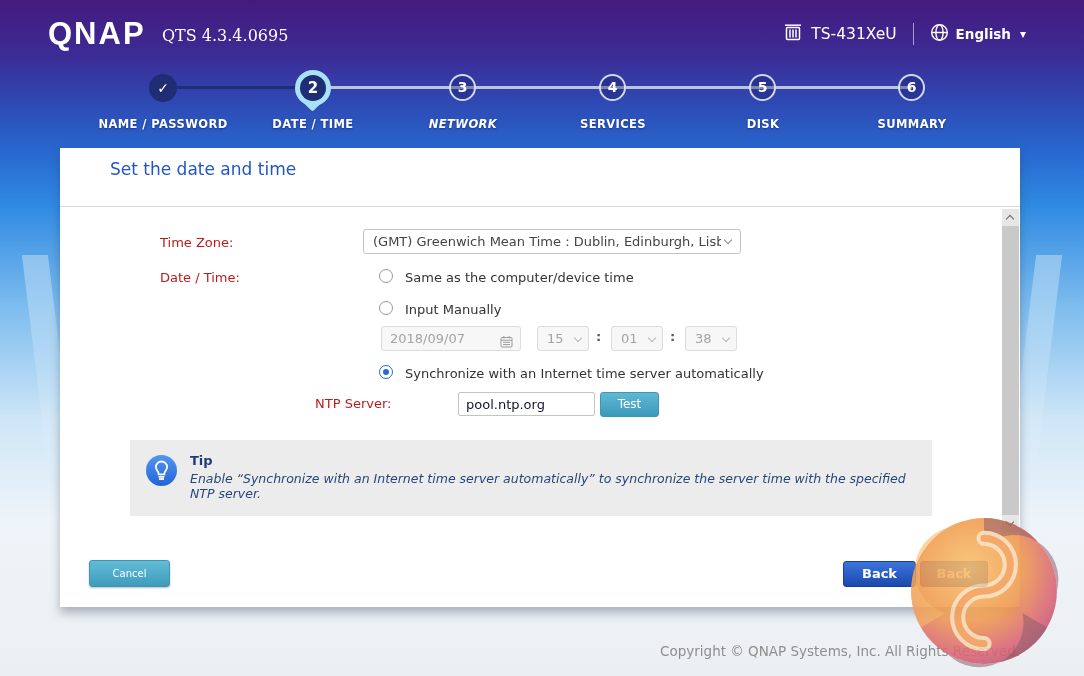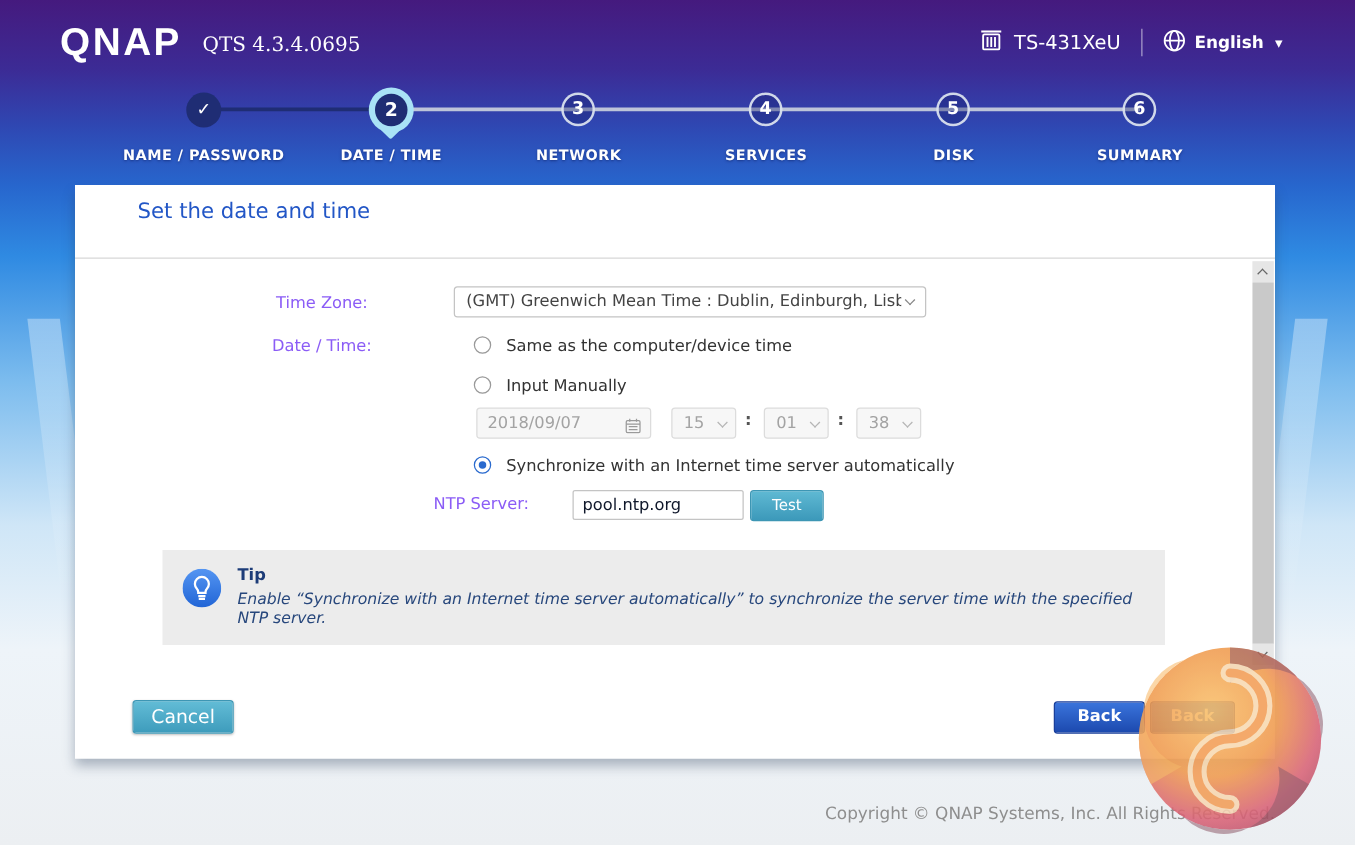--- a/index.html
+++ b/index.html
@@ -31,28 +31,28 @@
   .connector.done { left:163px; width:150px; background:#1f2d74; }
   .connector.todo { left:313px; width:599px; background:#ccd3de; opacity:.9; }
   .step-circle { position:absolute; border-radius:50%; text-align:center; color:#fff; font-weight:bold; }
   .step-done { left:149px; top:74px; width:28px; height:28px; background:#1f2d74; font-size:14px; line-height:28px; }
   .step-pin-outer { left:295px; top:70px; width:36px; height:36px; background:#a9e2f6; z-index:2; }
   .step-pin-point { position:absolute; left:306px; top:96px; width:13px; height:13px; background:#a9e2f6; transform:rotate(45deg); border-radius:2px; z-index:1; }
   .step-pin-inner { left:300px; top:75px; width:26px; height:26px; background:#1f2d74; font-size:15px; line-height:26px; z-index:3; }
   .step-todo { width:27px; height:27px; top:74px; background:rgba(23,34,112,0.38); border:2px solid rgba(224,230,241,0.92); font-size:14px; line-height:23px; }
   .step-todo.n3 { left:449px; } .step-todo.n4 { left:599px; } .step-todo.n5 { left:749px; } .step-todo.n6 { left:898px; }
   .step-label { position:absolute; top:117px; width:170px; text-align:center; color:#fff; font-size:11.5px; font-weight:bold; letter-spacing:.4px; text-shadow:0 1px 2px rgba(10,20,80,.5); }
-  .sl1{left:78px;} .sl2{left:228px;} .sl3{left:378px;} .sl4{left:528px;} .sl5{left:678px;} .sl6{left:827px;}
+  .sl1{left:78px;} .sl2{left:228px;} .sl3{left:378px;font-style:italic;} .sl4{left:528px;} .sl5{left:678px;} .sl6{left:827px;}
 
   
   .panel { position:absolute; left:60px; top:148px; width:960px; height:459px; background:#fff; box-shadow:0 6px 9px rgba(40,60,90,.35); }
   .panel-title { position:absolute; left:50px; top:11px; font-size:17px; color:#2256c6; }
   .panel-divider { position:absolute; left:0; right:0; top:58px; height:1px; background:#d8d8d8; }
 
-  .fld-label { position:absolute; font-size:13px; color:#8b5cf6; text-align:center; }
+  .fld-label { position:absolute; font-size:13px; color:#b91c1c; text-align:left; }
   .lbl-tz  { left:100px; top:87px;  width:195px; }
   .lbl-dt  { left:100px; top:122px; width:195px; }
   .lbl-ntp { left:255px; top:248px; width:140px; }
 
   .select-box { position:absolute; background:#fff; border:1px solid #c4c4c4; border-radius:3px; font-size:13px; color:#444; cursor:pointer; }
   .sel-tz { left:303px; top:81px; width:378px; height:25px; line-height:23px; padding-left:9px; }
   .chev { position:absolute; width:6px; height:6px; border-right:1.6px solid #888; border-bottom:1.6px solid #888; transform:rotate(45deg); }
   .chev.in-sel { right:9px; top:7px; }
   .sel-tz .sel-text { display:block; overflow:hidden; white-space:nowrap; width:348px; }
 
@@ -74,21 +74,21 @@
 
   .ntp-input { position:absolute; left:398px; top:244px; width:137px; height:24px; border:1px solid #c4c4c4; border-radius:2px; font-size:13px; color:#0f172a; padding-left:7px; font-family:"DejaVu Sans",sans-serif; }
   .btn-test { position:absolute; left:540px; top:244px; width:59px; height:25px; background:linear-gradient(#5fb9d3,#3c99ba); border:1px solid #3d96b4; border-radius:3px; color:#fff; font-size:12px; text-align:center; line-height:23px; cursor:pointer; }
 
   .tip-box { position:absolute; left:70px; top:292px; width:802px; height:76px; background:#ececec; }
   .bulb { position:absolute; left:16px; top:15px; }
   .tip-title { position:absolute; left:60px; top:13px; font-size:13px; font-weight:bold; color:#1d3c78; }
   .tip-body { position:absolute; left:60px; top:31px; width:720px; font-size:12.5px; line-height:15px; color:#27477c;font-style:italic; }
 
   .btn { position:absolute; border-radius:3px; color:#fff; text-align:center; cursor:pointer; }
-  .btn-cancel { left:29px; top:412px; width:81px; height:27px; line-height:25px; font-size:15px; background:linear-gradient(#62bcd6,#3e9cbc); border:1px solid #3d96b4; box-shadow:0 1px 2px rgba(0,0,0,.25);margin-left:17px; }
+  .btn-cancel { left:29px; top:412px; width:81px; height:27px; line-height:25px; font-size:10px; background:linear-gradient(#62bcd6,#3e9cbc); border:1px solid #3d96b4; box-shadow:0 1px 2px rgba(0,0,0,.25); }
   .btn-back { left:783px; top:413px; width:73px; height:26px; line-height:24px; font-size:13px; font-weight:bold; background:linear-gradient(#3a74dc,#1c49ae); border:1px solid #1a3f9a; }
   .btn-next { left:860px; top:413px; width:68px; height:26px; line-height:24px; font-size:13px; font-weight:bold; background:linear-gradient(#3a74dc,#1c49ae); border:1px solid #1a3f9a; }
 
   
   .scrollbar { position:absolute; right:1px; top:61px; width:17px; height:323px; background:#f1f1f1; }
   .sb-btn { position:absolute; left:0; width:17px; height:17px; background:#e6e6e6; cursor:pointer; }
   .sb-up { top:0; } .sb-down { bottom:0; }
   .sb-btn .chev { left:5px; border-color:#666; }
   .sb-up .chev { top:7px; transform:rotate(-135deg); }
   .sb-down .chev { top:4px; transform:rotate(45deg); }

